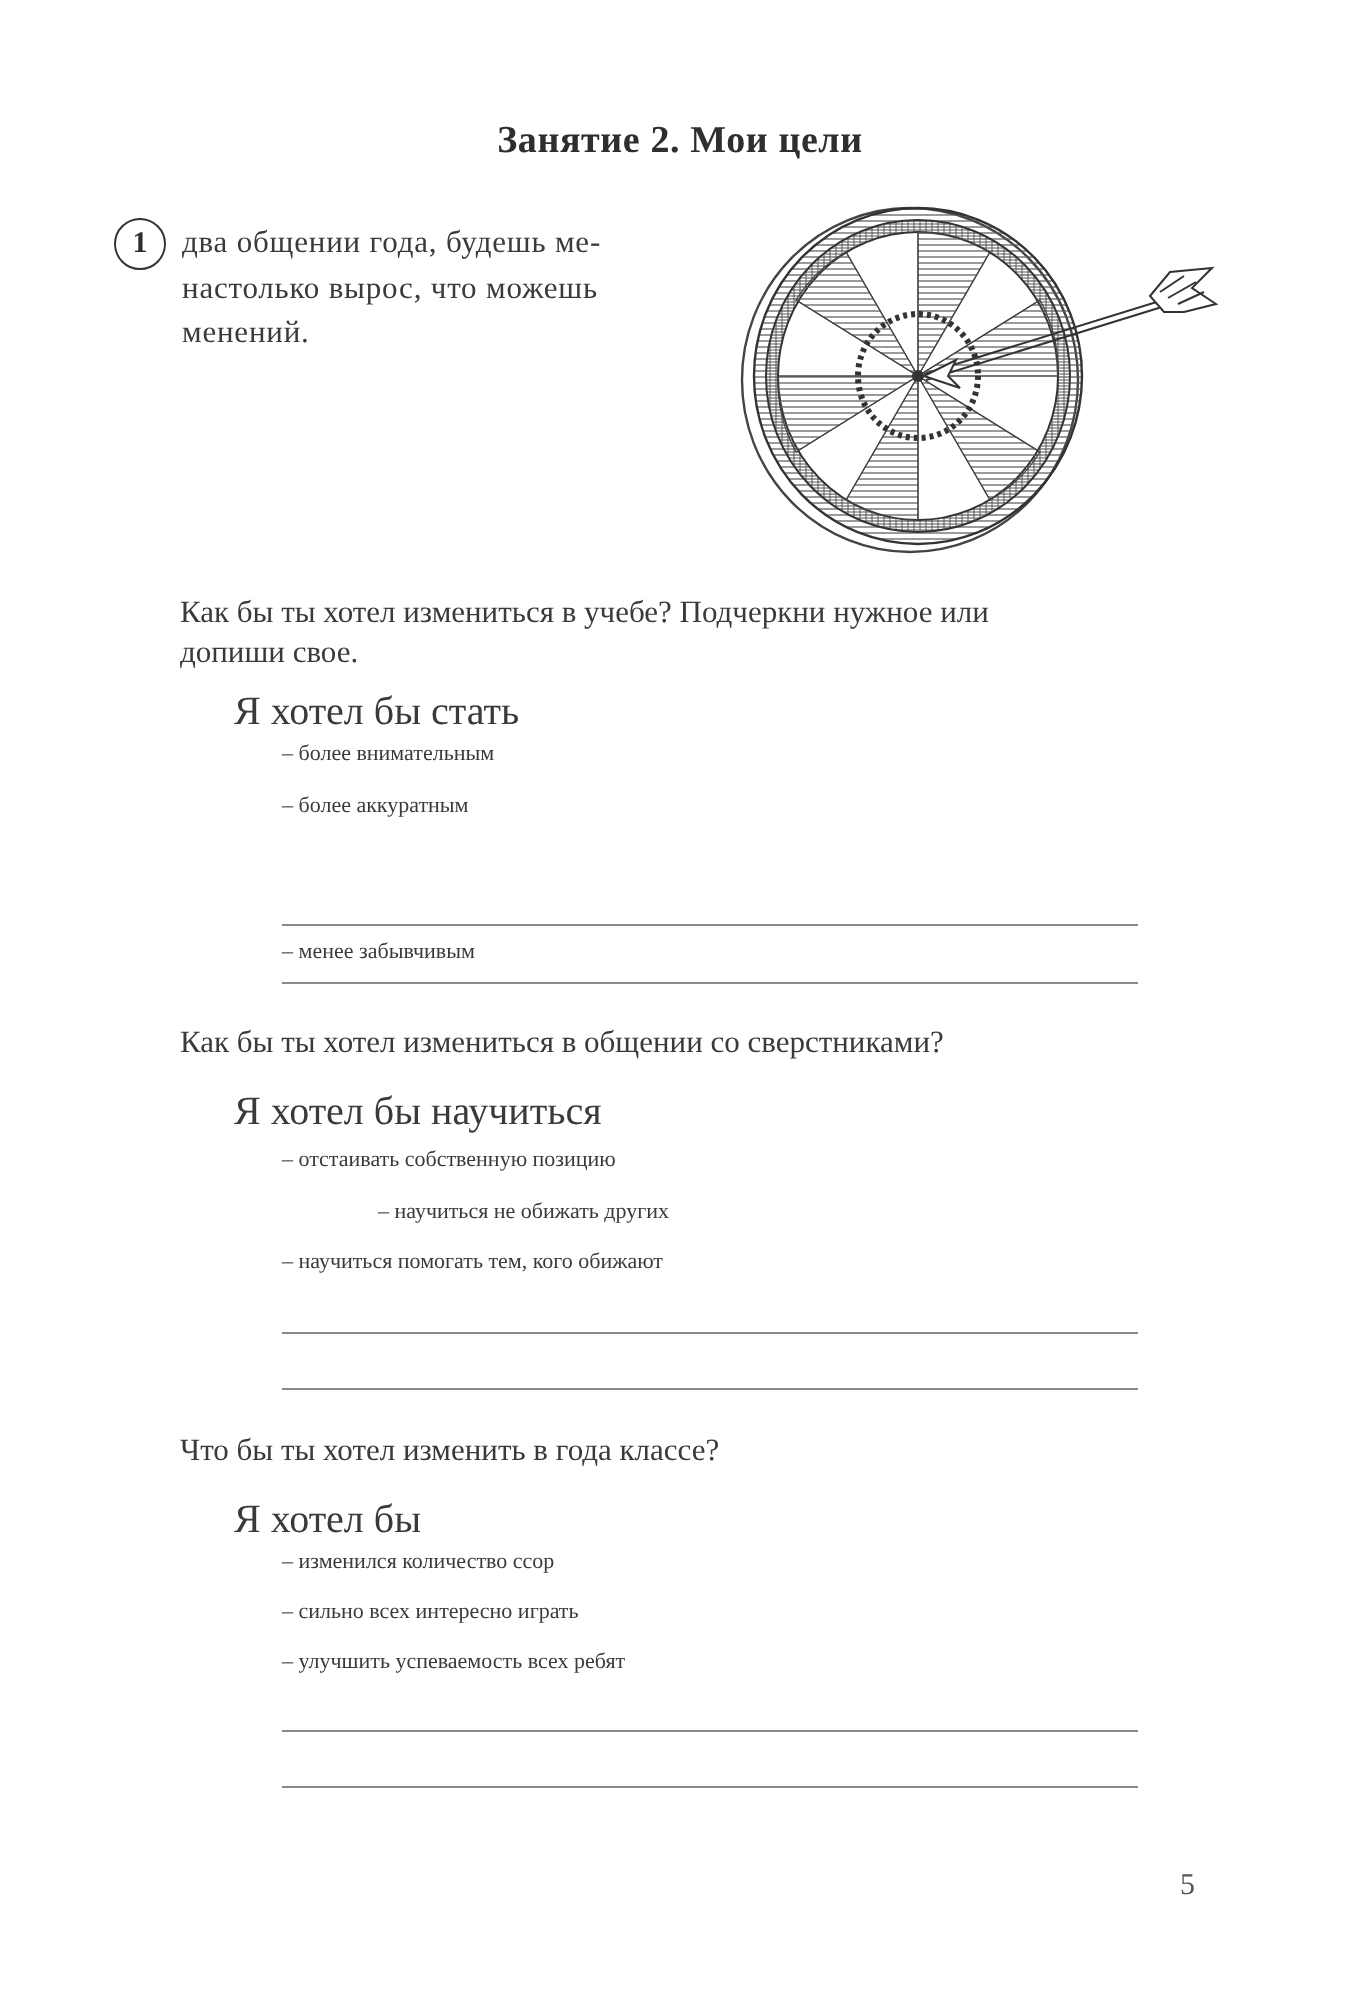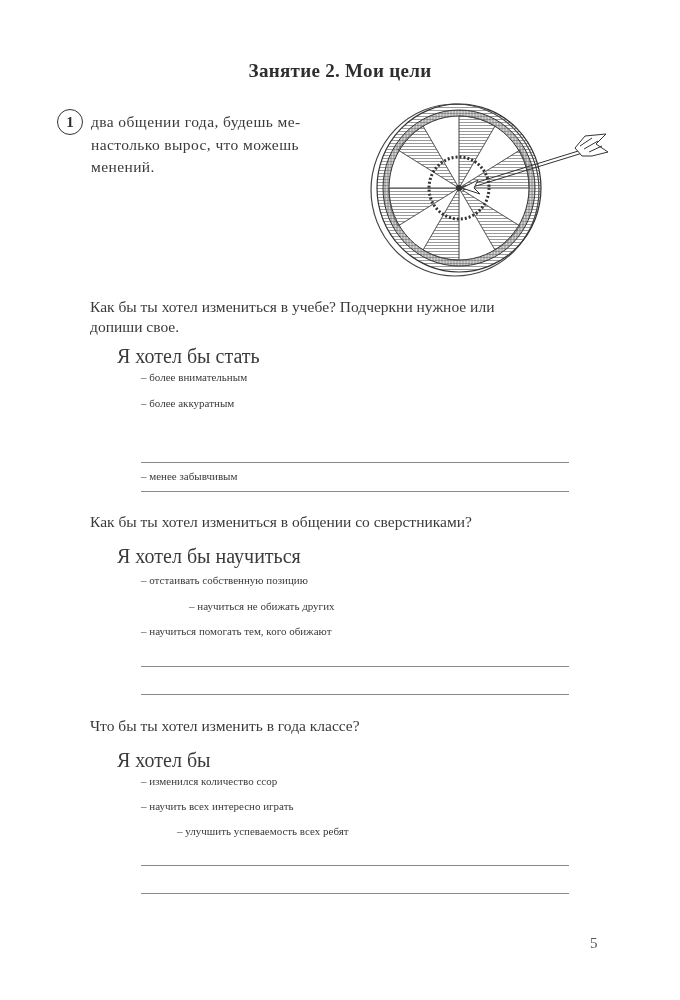--- a/index.html
+++ b/index.html
@@ -95,18 +95,18 @@
 <div class="abs lead" style="left:117px; top:545px;">Я хотел бы научиться</div>
 <div class="abs opt" style="left:141px; top:574px;">– отстаивать собственную позицию</div>
 <div class="abs opt" style="left:141px; top:600px;margin-left:48px;">– научиться не обижать других</div>
 <div class="abs opt" style="left:141px; top:625px;">– научиться помогать тем, кого обижают</div>
 <div class="line" style="top:666px;"></div>
 <div class="line" style="top:694px;"></div>
 
 <div class="abs q" style="left:90px; top:717px;">Что бы ты хотел изменить в года классе?</div>
 <div class="abs lead" style="left:117px; top:749px;">Я хотел бы</div>
 <div class="abs opt" style="left:141px; top:775px;">– изменился количество ссор</div>
-<div class="abs opt" style="left:141px; top:800px;">– научить всех интересно играть</div>
-<div class="abs opt" style="left:141px; top:825px;margin-left:36px;">– улучшить успеваемость всех ребят</div>
+<div class="abs opt" style="left:141px; top:800px;">– сильно всех интересно играть</div>
+<div class="abs opt" style="left:141px; top:825px;">– улучшить успеваемость всех ребят</div>
 <div class="line" style="top:865px;"></div>
 <div class="line" style="top:893px;"></div>
 
 <div class="abs pagenum">5</div>
 
 </body></html>

